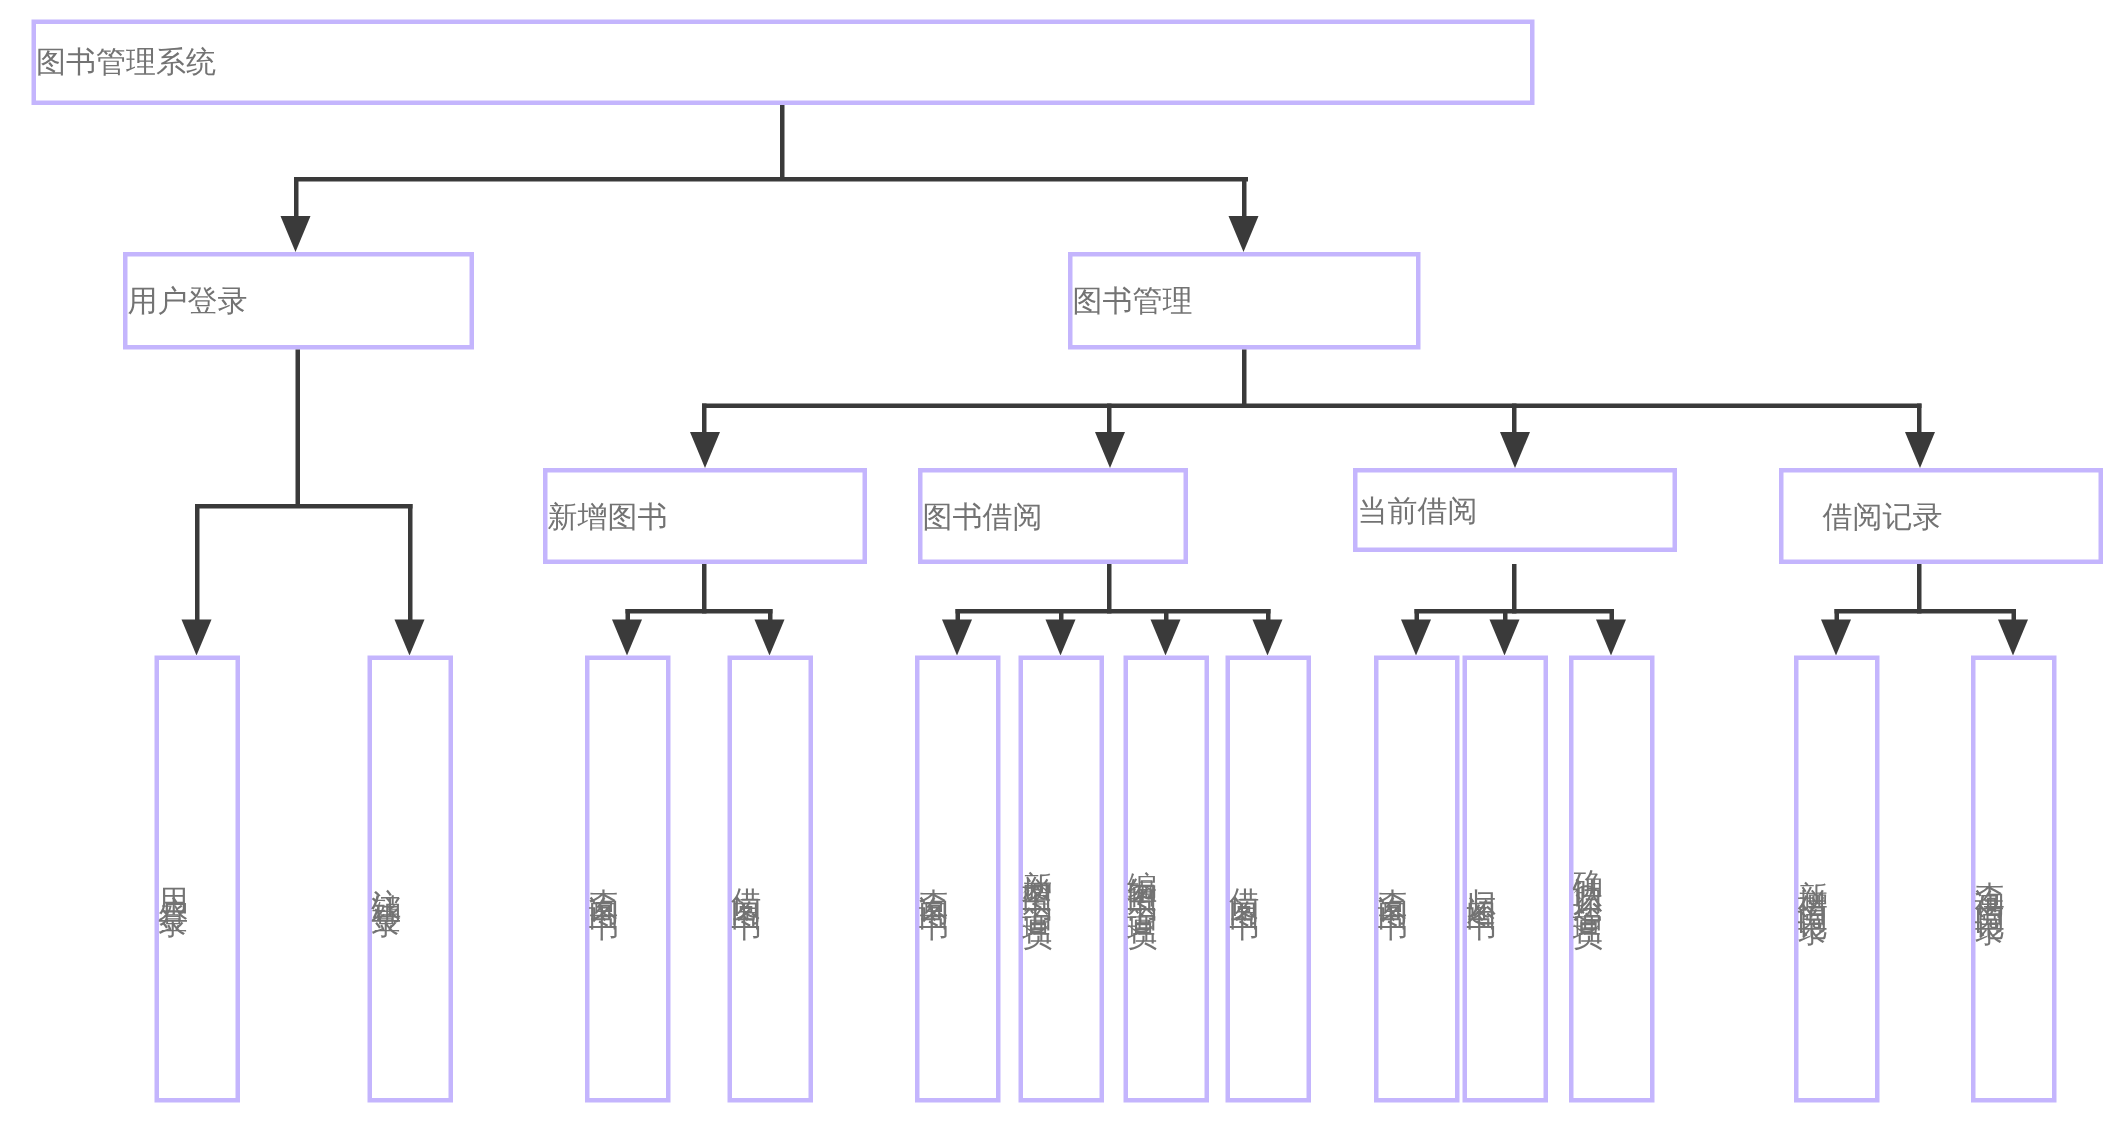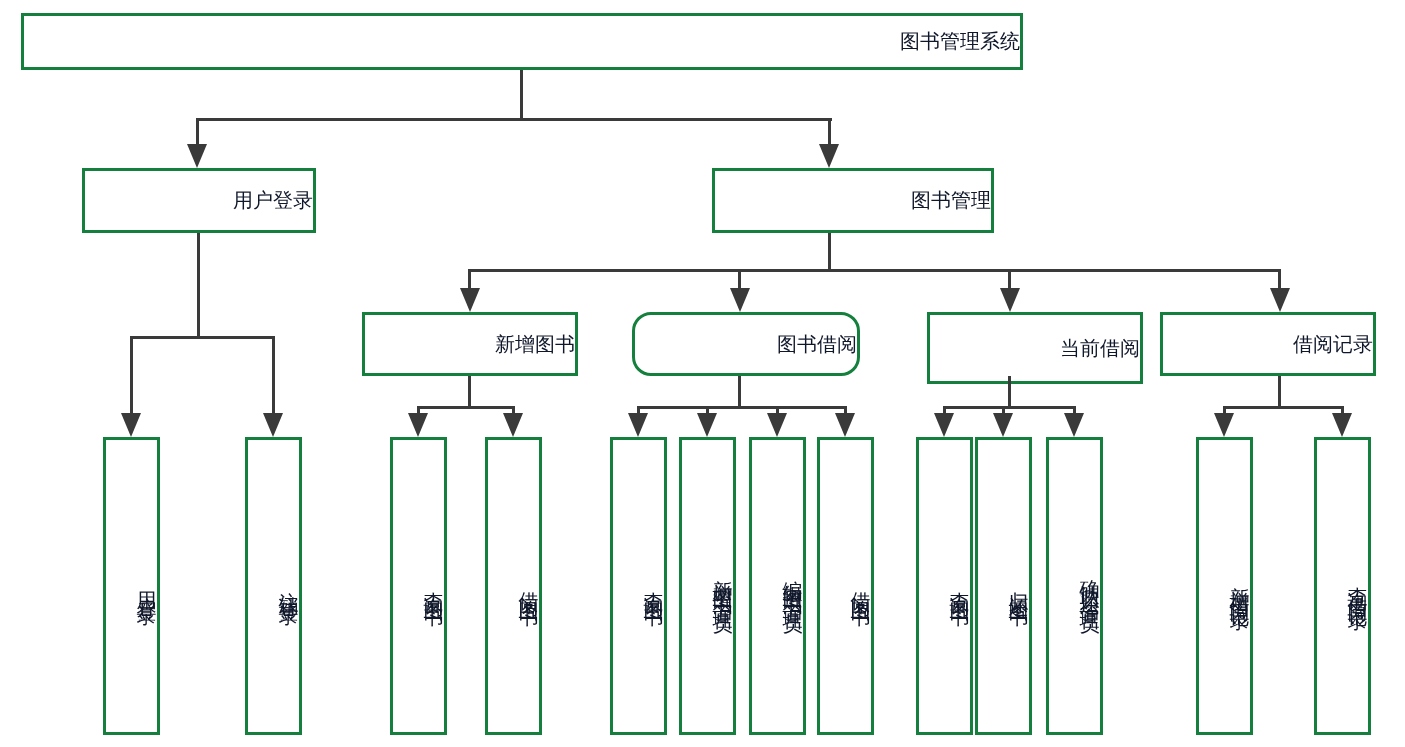--- a/index.html
+++ b/index.html
@@ -1,26 +1,26 @@
 <!DOCTYPE html>
 <html><head>
 <meta charset="utf-8">
 <style>
   html,body{margin:0;padding:0;background:#ffffff;}
   body{font-family:"DejaVu Sans","Liberation Sans",sans-serif;}
   #canvas{position:relative;width:1405px;height:747px;background:#ffffff;overflow:hidden;}
   .box{
     position:absolute;
     background:#ffffff;
-    border:3px solid #15803d;
+    border:3px solid #c4b5fd;
     box-sizing:border-box;
     display:flex;
     align-items:center;
-    justify-content:flex-end;
-    color:#0f172a;
+    justify-content:flex-start;
+    color:#737373;
     font-size:20px;
   }
   .box span{display:block;}
   .vtext span{
     writing-mode:vertical-lr;
     text-orientation:mixed;
     letter-spacing:5px;
     font-size:20px;
     line-height:1;
   }
@@ -54,21 +54,21 @@
   <div class="vl" style="left:520px;top:70px;height:48px;"></div>
   <div class="hl" style="left:196px;top:118px;width:636px;"></div>
   <div class="vl" style="left:196px;top:118px;height:32px;"></div>
   <div class="arr" style="left:197px;top:144px;"></div>
   <div class="vl" style="left:828px;top:118px;height:32px;"></div>
   <div class="arr" style="left:829px;top:144px;"></div>
 
   <div class="box" style="left:82px;top:168px;width:234px;height:65px;">
     <span>用户登录</span>
   </div>
-  <div class="box" style="left:712px;top:168px;width:282px;height:65px;">
+  <div class="box" style="left:712px;top:168px;width:235px;height:65px;">
     <span>图书管理</span>
   </div>
 
   <div class="vl" style="left:197px;top:233px;height:103px;"></div>
   <div class="hl" style="left:130px;top:336px;width:145px;"></div>
   <div class="vl" style="left:130px;top:336px;height:79px;"></div>
   <div class="arr" style="left:131px;top:413px;"></div>
   <div class="vl" style="left:272px;top:336px;height:79px;"></div>
   <div class="arr" style="left:273px;top:413px;"></div>
 
@@ -79,27 +79,27 @@
   <div class="vl" style="left:738px;top:269px;height:22px;"></div>
   <div class="arr" style="left:740px;top:288px;"></div>
   <div class="vl" style="left:1008px;top:269px;height:22px;"></div>
   <div class="arr" style="left:1010px;top:288px;"></div>
   <div class="vl" style="left:1278px;top:269px;height:22px;"></div>
   <div class="arr" style="left:1280px;top:288px;"></div>
 
   <div class="box" style="left:362px;top:312px;width:216px;height:64px;">
     <span>新增图书</span>
   </div>
-  <div class="box" style="left:632px;top:312px;width:228px;height:64px;border-radius:19px;">
+  <div class="box" style="left:612px;top:312px;width:180px;height:64px;">
     <span>图书借阅</span>
   </div>
-  <div class="box" style="left:902px;top:312px;width:216px;height:72px;margin-left:25px;">
+  <div class="box" style="left:902px;top:312px;width:216px;height:56px;">
     <span>当前借阅</span>
   </div>
-  <div class="box" style="left:1160px;top:312px;width:216px;height:64px;">
+  <div class="box" style="left:1186px;top:312px;width:216px;height:64px;padding-left:26px;">
     <span>借阅记录</span>
   </div>
 
   <div class="vl" style="left:468px;top:376px;height:33px;"></div>
   <div class="hl" style="left:417px;top:406px;width:98px;"></div>
   <div class="vl" style="left:417px;top:406px;height:12px;"></div>
   <div class="arr" style="left:418px;top:413px;"></div>
   <div class="vl" style="left:512px;top:406px;height:12px;"></div>
   <div class="arr" style="left:513px;top:413px;"></div>
 

